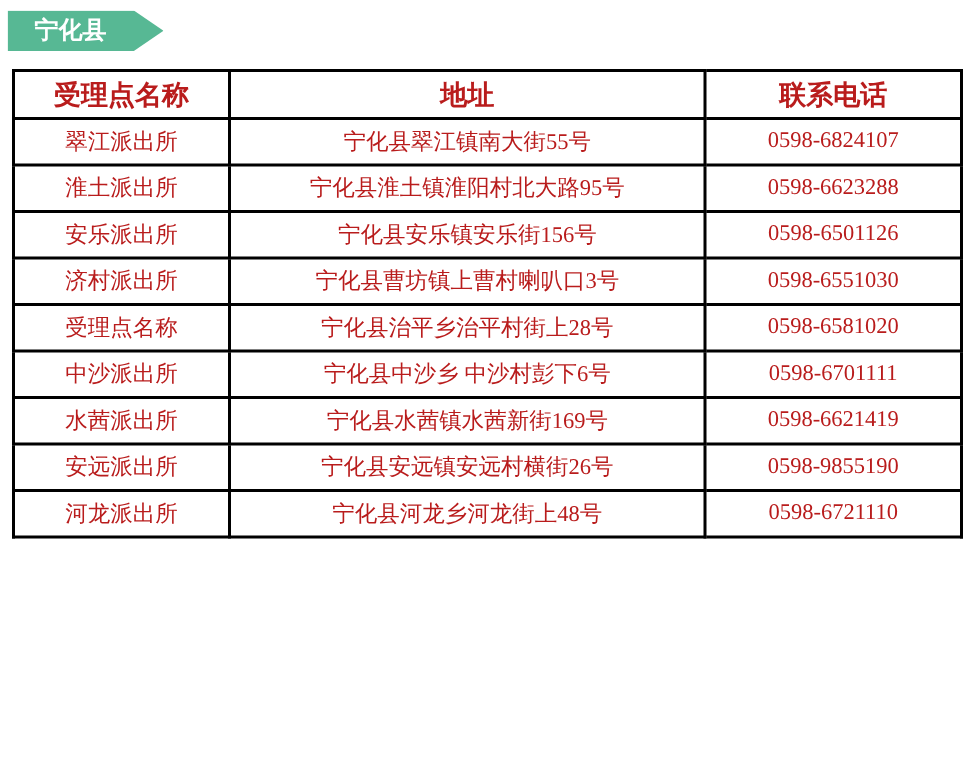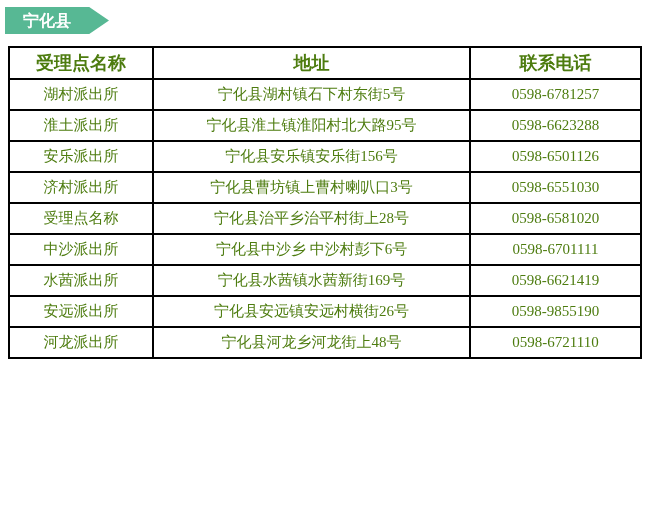--- a/index.html
+++ b/index.html
@@ -38,21 +38,21 @@
     display: inline-block;
     margin-right: 20px;
   }
   table.stations {
     position: absolute;
     left: 8px;
     top: 46px;
     width: 632px;
     border-collapse: collapse;
     table-layout: fixed;
-    color: #4d7c0f;
+    color: #b91c1c;
   }
   table.stations th,
   table.stations td {
     border: 2px solid #000000;
     text-align: center;
     vertical-align: middle;
     padding: 0 2px;
     overflow: hidden;
     white-space: nowrap;
   }
@@ -87,23 +87,23 @@
     </colgroup>
     <thead>
       <tr>
         <th>受理点名称</th>
         <th>地址</th>
         <th>联系电话</th>
       </tr>
     </thead>
     <tbody>
         <tr>
-          <td>湖村派出所</td>
-          <td>宁化县湖村镇石下村东街5号</td>
-          <td>0598-6781257</td>
+          <td>翠江派出所</td>
+          <td>宁化县翠江镇南大街55号</td>
+          <td>0598-6824107</td>
         </tr>
         <tr>
           <td>淮土派出所</td>
           <td>宁化县淮土镇淮阳村北大路95号</td>
           <td>0598-6623288</td>
         </tr>
         <tr>
           <td>安乐派出所</td>
           <td>宁化县安乐镇安乐街156号</td>
           <td>0598-6501126</td>

